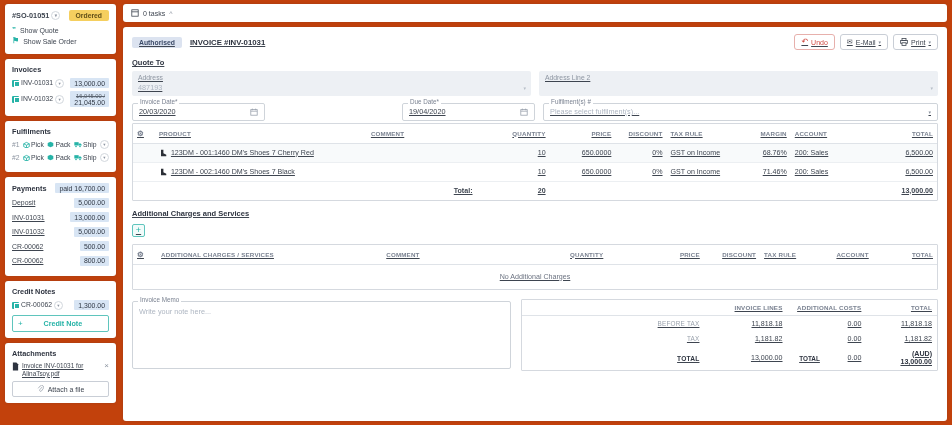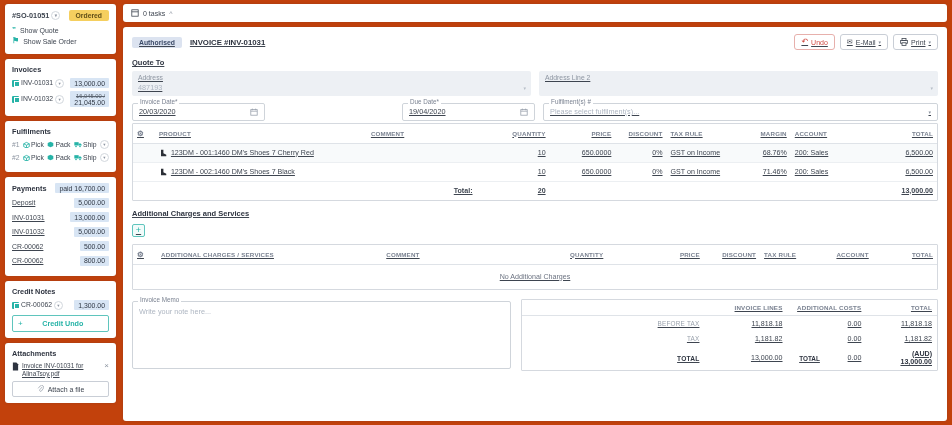--- a/index.html
+++ b/index.html
@@ -232,21 +232,21 @@
     <div class="card">
       <div class="sec-h">Credit Notes</div>
       <div class="inv-item">
         <span class="sq-icon"></span>
         <span class="inv-num">CR-00062</span>
         <span class="ccaret">▾</span>
         <span class="chip">1,300.00</span>
       </div>
       <div class="btn-outline-teal">
         <span class="plus">+</span>
-        <span class="lbl">Credit Undo</span>
+        <span class="lbl">Credit Note</span>
       </div>
     </div>
 
     <div class="card">
       <div class="sec-h">Attachments</div>
       <div class="file-row">
         <svg width="7" height="9" viewBox="0 0 8 10">
             <path d="M1 0.5 h4 l2 2 v7 h-6 z" fill="#2e3440"></path>
           </svg>
         <span class="file-name">Invoice INV-01031 for AlinaTsoy.pdf</span>

